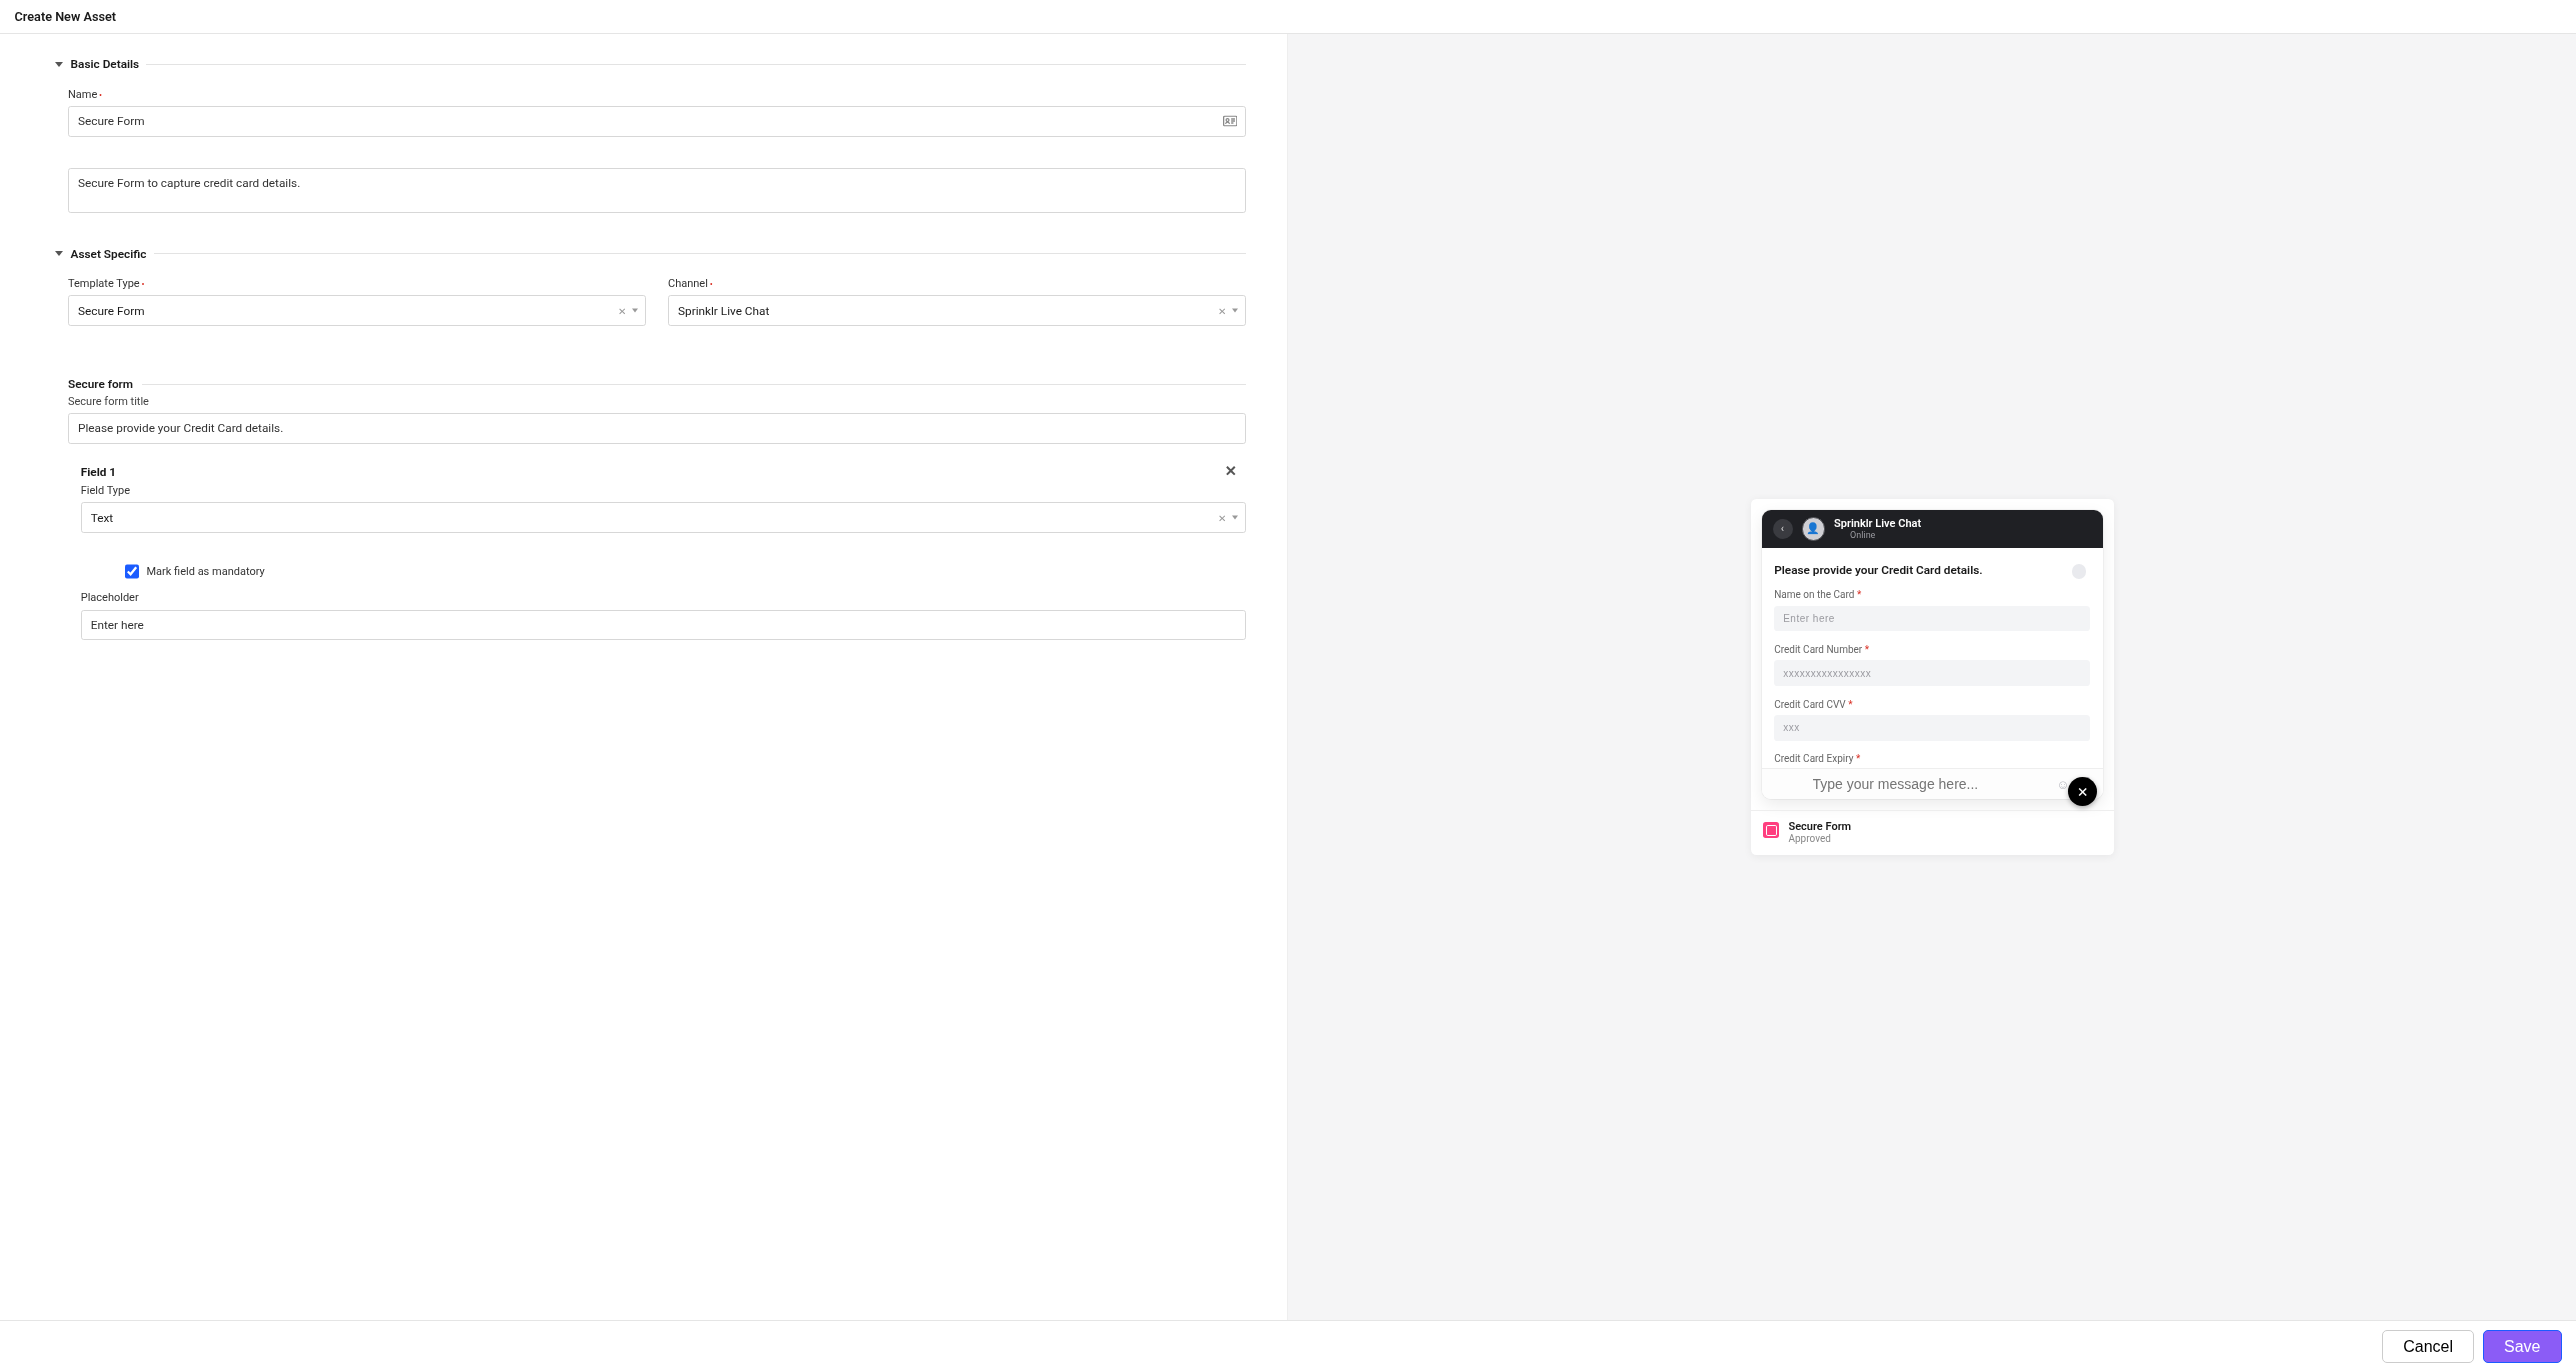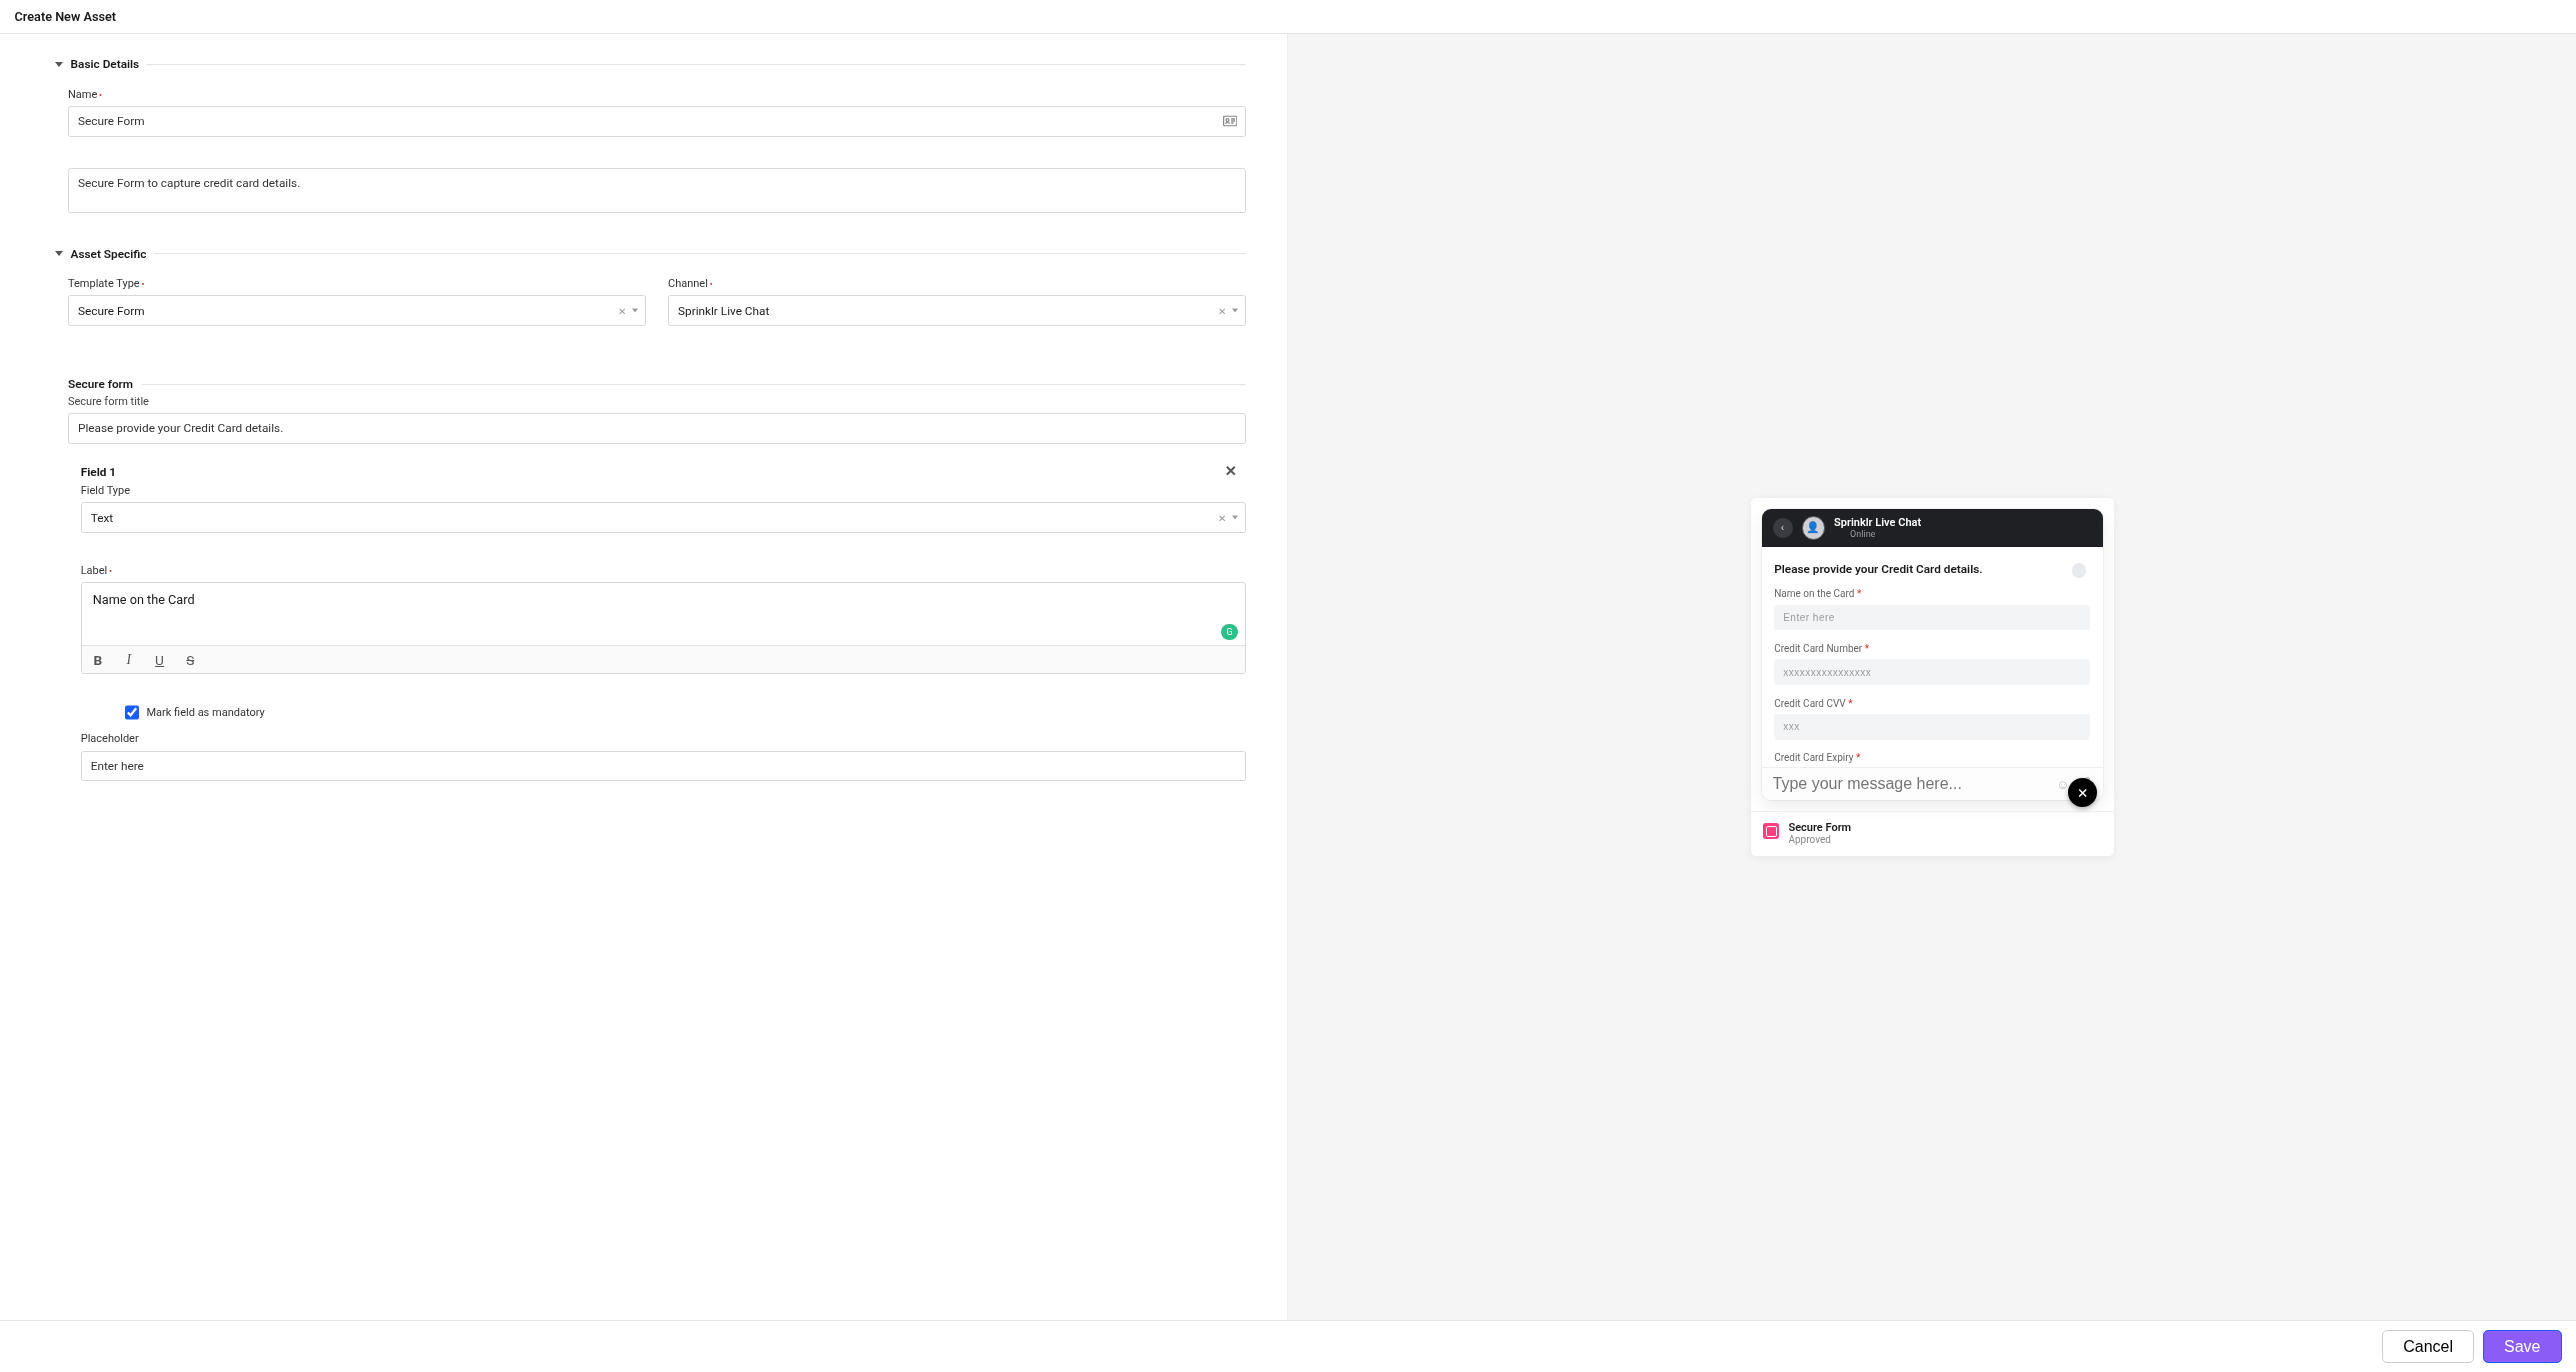--- a/index.html
+++ b/index.html
@@ -232,22 +232,23 @@
     margin-bottom:12.7px; color:#555;
   }
   .pf-input::placeholder{ color:#9a9aa0; letter-spacing:0.5px;}
   .chat-input-row {
     display:flex; align-items:center; gap:9px;
     border-top:0.9px solid #eee;
     padding:7.3px 11px;
     background:#fdfdfd;
   }
   .chat-input-row .msg-input {
-    flex:1; border:none; background:transparent; font-size:16px;
+    flex:1; border:none; background:transparent; font-size:14px;
     color:#9a9aa0;
+    margin-left:40px;
   }
   .chat-input-row .icon { color:#b5b6bd; font-size:12.7px; cursor:pointer;}
   .close-fab {
     position:absolute; right:16.3px; bottom:49px;
     width:29px; height:29px; border-radius:50%;
     background:#000; color:#fff; display:flex;
     align-items:center; justify-content:center;
     font-size:13.6px; cursor:pointer;
     box-shadow:0 1.8px 5.4px rgba(0,0,0,0.3);
   }
@@ -372,37 +373,20 @@
         <label class="form-label">Field Type</label>
         <div class="select-input">
           <span>Text</span>
           <span class="select-controls">
             <span class="x-small">✕</span>
             <span class="caret-small"></span>
           </span>
         </div>
       </div>
 
-      <div class="form-group">
-        <label class="form-label">
-          <span>Label</span><span class="req-dot">•</span>
-        </label>
-        <div class="rich-wrap">
-          <div class="rich-text" contenteditable="true" style="">
-            <span>Name on the Card</span>
-            <span class="grammarly">G</span>
-          </div>
-          <div class="rich-toolbar">
-            <span class="bold">B</span>
-            <span class="italic">I</span>
-            <span class="under">U</span>
-            <span class="strike">S</span>
-          </div>
-        </div>
-      </div>
 
       <div class="check-row">
         <input type="checkbox" checked="" style="">
         <label>Mark field as mandatory</label>
       </div>
 
       <div class="form-group">
         <label class="form-label">Placeholder</label>
         <input class="text-input" type="text" value="Enter here" style="">
       </div>

